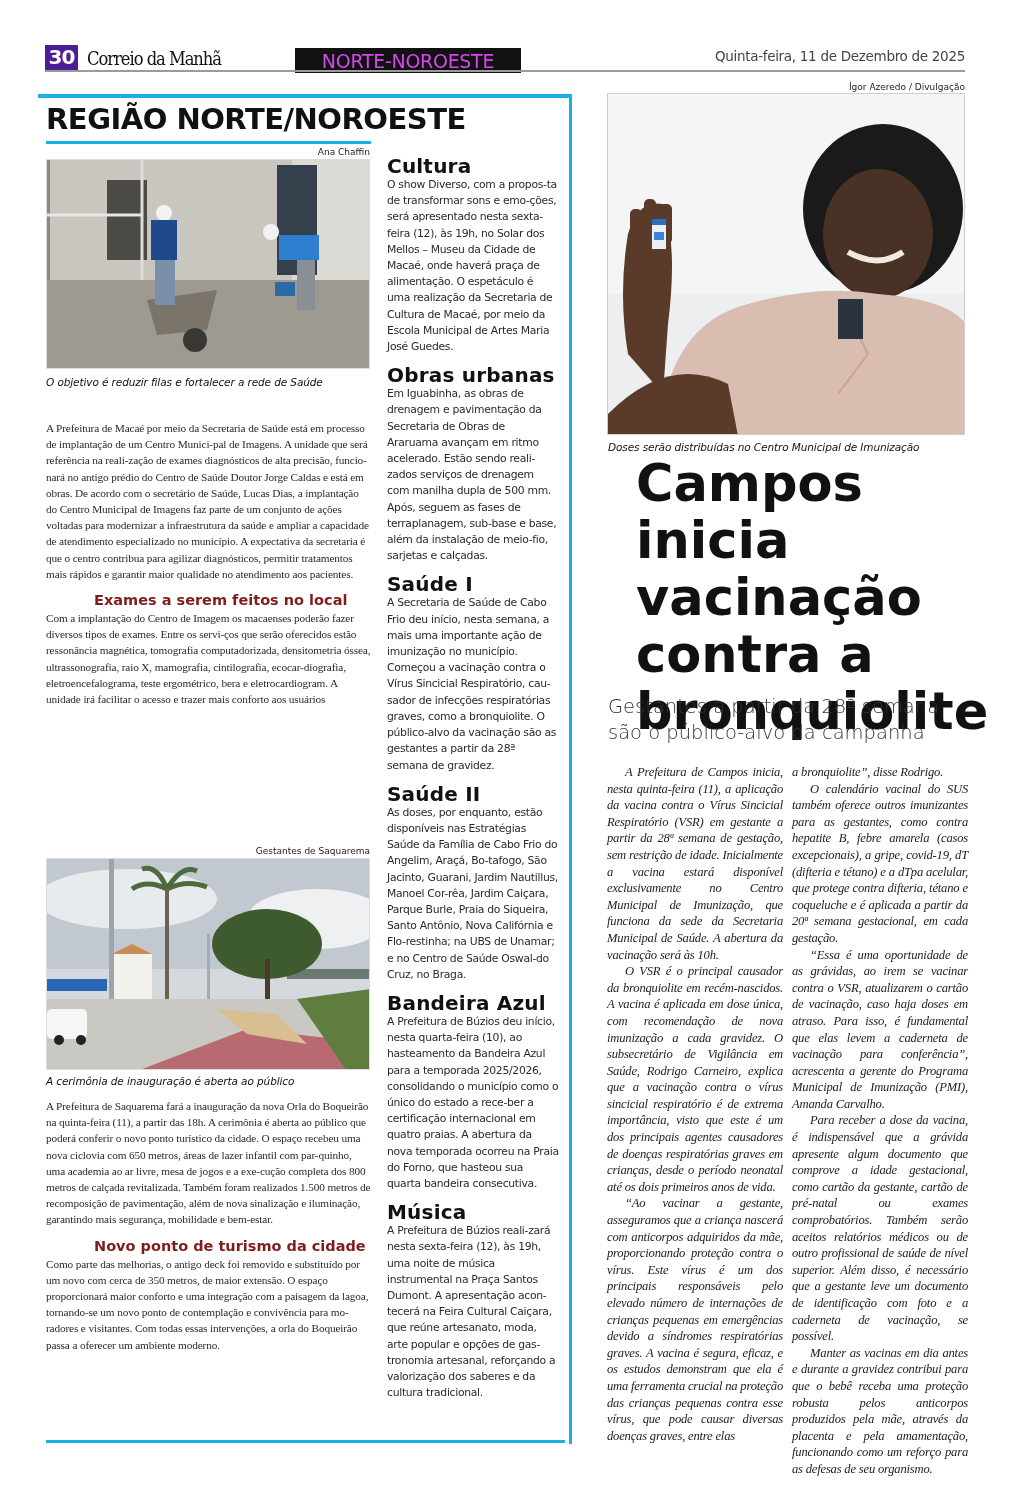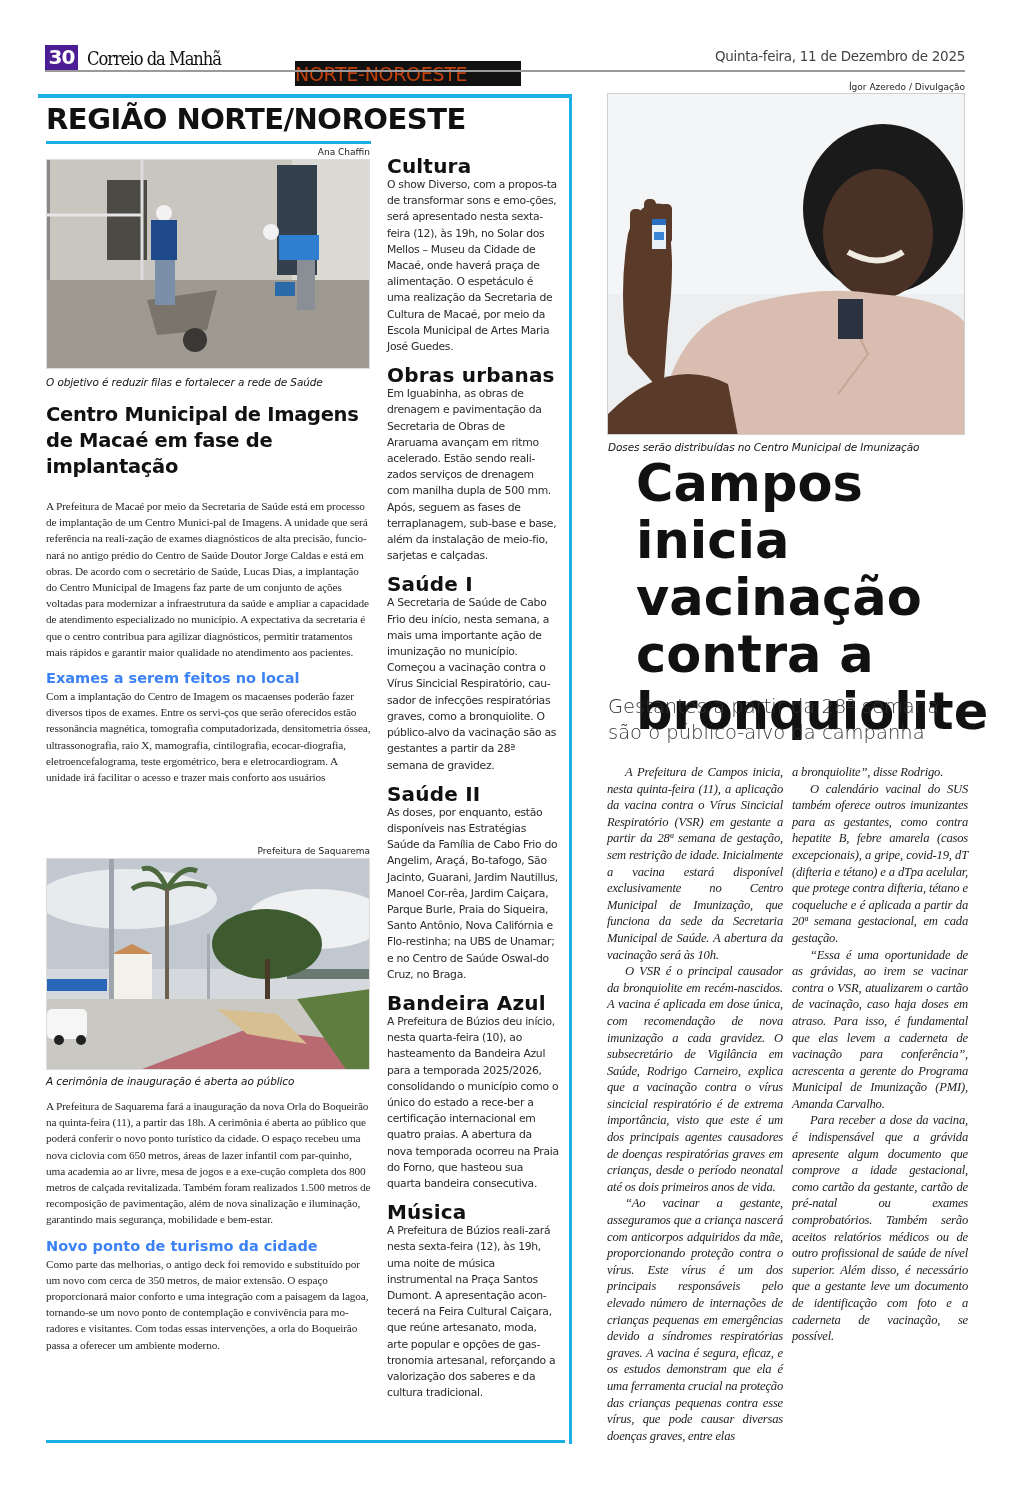--- a/index.html
+++ b/index.html
@@ -6,38 +6,38 @@
   html, body { width: 1010px; height: 1488px; background: #ffffff; overflow: hidden; }
   body { position: relative; font-family: "DejaVu Sans", sans-serif; color: #1a1a1a; }
 
   
   .masthead { position: absolute; left: 45px; top: 45px; width: 920px; height: 26px; }
   .masthead .rule { position: absolute; left: 0; top: 25px; width: 920px; height: 2px; background: #9a9a9a; }
   .page-num { position: absolute; left: 0; top: 0; width: 33px; height: 25px; background: #4c1d95; color: #fff;
     font-family: "DejaVu Sans", sans-serif; font-weight: bold; font-size: 20px; line-height: 25px; text-align: center; letter-spacing: -1px; }
   .paper-name { position: absolute; left: 42px; top: 0; font-family: "DejaVu Serif", serif; font-size: 19px; line-height: 26px;
     letter-spacing: -1.2px; transform: scaleX(0.86); transform-origin: left center; color: #111; }
-  .section-tag { position: absolute; left: 250px; top: 16px; width: 226px; height: 25px; background: #111; color: #c2410c;
-    font-size: 19px; line-height: 26px; text-align: left; letter-spacing: -0.3px; }
+  .section-tag { position: absolute; left: 250px; top: 3px; width: 226px; height: 25px; background: #111; color: #d946ef;
+    font-size: 19px; line-height: 26px; text-align: center; letter-spacing: -0.3px; }
   .date { position: absolute; right: 0; top: 3px; font-size: 13.5px; color: #444; letter-spacing: -0.3px; }
 
   
   .frame-top { position: absolute; left: 38px; top: 94px; width: 534px; height: 4px; background: #1aafe6; }
   .frame-right { position: absolute; left: 569px; top: 94px; width: 3px; height: 1350px; background: #1aafe6; }
   .frame-bottom { position: absolute; left: 46px; top: 1440px; width: 519px; height: 3px; background: #1aafe6; }
   .region-title { position: absolute; left: 46px; top: 102px; font-size: 29px; font-weight: bold; letter-spacing: -0.5px; color: #111; }
   .title-rule { position: absolute; left: 46px; top: 141px; width: 325px; height: 3px; background: #1aafe6; }
 
   .credit { position: absolute; font-size: 9px; color: #222; text-align: right; }
   .photo { position: absolute; overflow: hidden; border: 1px solid #ddd; }
   .caption { position: absolute; font-size: 10.5px; font-style: italic; color: #111; letter-spacing: -0.1px; white-space: nowrap; }
 
   .col-left { position: absolute; left: 46px; width: 325px; }
   .headline-md { font-size: 19.5px; line-height: 26px; color: #111; letter-spacing: -0.3px; }
-  .sub-hd { font-size: 14.5px; line-height: 20px; color: #3b82f6; font-weight: 600; letter-spacing: 0; }
+  .sub-hd { font-size: 14.5px; line-height: 20px; color: #7f1d1d; font-weight: 600; letter-spacing: 0; margin-left: 48px; }
   .sans-body { font-size: 11.3px; line-height: 16.2px; color: #2a2a2a; text-align: left; letter-spacing: -0.15px; font-family: Liberation Serif, serif; }
 
   .col-mid { position: absolute; left: 387px; width: 172px; }
   .mid-block { margin-bottom: 10px; }
   .mid-hd { font-size: 20px; line-height: 20px; color: #111; font-weight: 600; letter-spacing: 0.2px; margin-bottom: 1px; }
   .mid-body { font-size: 10.8px; line-height: 16.2px; color: #2a2a2a; letter-spacing: -0.3px; }
 
   
   .big-headline { position: absolute; left: 608px; top: 455px; width: 365px; font-size: 51px; line-height: 57px; font-weight: 600; color: #111; letter-spacing: 0; margin-left: 28px; }
   .deck { position: absolute; left: 608px; top: 694px; width: 365px; font-size: 19.5px; line-height: 26px; color: #333; letter-spacing: 0; font-weight: 300; }
@@ -83,27 +83,26 @@
     <rect x="108" y="100" width="20" height="45" fill="#7b8fa8"></rect>
     <circle cx="224" cy="72" r="8" fill="#f2f2f2"></circle>
     <rect x="232" y="75" width="40" height="25" fill="#2f7fd0"></rect>
     <rect x="250" y="100" width="18" height="50" fill="#8a8f96"></rect>
     <rect x="228" y="122" width="20" height="14" fill="#2a6aa8"></rect>
   </svg>
 </div>
 <div class="caption" style="left:46px; top:376px;">O objetivo é reduzir filas e fortalecer a rede de Saúde</div>
 
 <article class="col-left" style="top:402px;">
-  <h2 class="headline-md">Centro Municipal de Imagens de Macaé em fase de implantação</h2>
   <p class="sans-body" style="margin-top:18px;">A Prefeitura de Macaé por meio da Secretaria de Saúde está em processo de implantação de um Centro Munici-pal de Imagens. A unidade que será referência na reali-zação de exames diagnósticos de alta precisão, funcio-nará no antigo prédio do Centro de Saúde Doutor Jorge Caldas e está em obras. De acordo com o secretário de Saúde, Lucas Dias, a implantação do Centro Municipal de Imagens faz parte de um conjunto de ações voltadas para modernizar a infraestrutura da saúde e ampliar a capacidade de atendimento especializado no município. A expectativa da secretaria é que o centro contribua para agilizar diagnósticos, permitir tratamentos mais rápidos e garantir maior qualidade no atendimento aos pacientes.</p>
   <h3 class="sub-hd" style="margin-top:8px;">Exames a serem feitos no local</h3>
   <p class="sans-body">Com a implantação do Centro de Imagem os macaenses poderão fazer diversos tipos de exames. Entre os servi-ços que serão oferecidos estão ressonância magnética, tomografia computadorizada, densitometria óssea, ultrassonografia, raio X, mamografia, cintilografia, ecocar-diografia, eletroencefalograma, teste ergométrico, bera e eletrocardiogram. A unidade irá facilitar o acesso e trazer mais conforto aos usuários</p>
 </article>
 
-<div class="credit" style="left:200px; top:846px; width:170px;">Prefeitura de Saquarema</div>
+<div class="credit" style="left:200px; top:846px; width:170px;">Gestantes de Saquarema</div>
 <div class="photo" style="left:46px; top:858px; width:324px; height:212px;">
   <svg width="324" height="212" viewBox="0 0 324 212">
     <rect width="324" height="212" fill="#d5d9de"></rect>
     <rect x="0" y="0" width="324" height="110" fill="#c2c8cf"></rect>
     <ellipse cx="80" cy="40" rx="90" ry="30" fill="#e8ebee"></ellipse>
     <ellipse cx="270" cy="60" rx="70" ry="30" fill="#eef0f2"></ellipse>
     <rect x="65" y="95" width="40" height="45" fill="#f3f1ec"></rect>
     <polygon points="65,95 85,85 105,95" fill="#c98c55"></polygon>
     <rect x="0" y="120" width="60" height="12" fill="#2a66b8"></rect>
     <rect x="240" y="110" width="84" height="10" fill="#6a7a72"></rect>
@@ -186,13 +185,14 @@
 <div class="serif-col" style="left:607px;">
   <p>A Prefeitura de Campos inicia, nesta quinta-feira (11), a aplicação da vacina contra o Vírus Sincicial Respiratório (VSR) em gestante a partir da 28ª semana de gestação, sem restrição de idade. Inicialmente a vacina estará disponível exclusivamente no Centro Municipal de Imunização, que funciona da sede da Secretaria Municipal de Saúde. A abertura da vacinação será às 10h.</p>
   <p>O VSR é o principal causador da bronquiolite em recém-nascidos. A vacina é aplicada em dose única, com recomendação de nova imunização a cada gravidez. O subsecretário de Vigilância em Saúde, Rodrigo Carneiro, explica que a vacinação contra o vírus sincicial respiratório é de extrema importância, visto que este é um dos principais agentes causadores de doenças respiratórias graves em crianças, desde o período neonatal até os dois primeiros anos de vida.</p>
   <p>“Ao vacinar a gestante, asseguramos que a criança nascerá com anticorpos adquiridos da mãe, proporcionando proteção contra o vírus. Este vírus é um dos principais responsáveis pelo elevado número de internações de crianças pequenas em emergências devido a síndromes respiratórias graves. A vacina é segura, eficaz, e os estudos demonstram que ela é uma ferramenta crucial na proteção das crianças pequenas contra esse vírus, que pode causar diversas doenças graves, entre elas</p>
 </div>
 <div class="serif-col" style="left:792px;">
   <p class="noindent">a bronquiolite”, disse Rodrigo.</p>
   <p>O calendário vacinal do SUS também oferece outros imunizantes para as gestantes, como contra hepatite B, febre amarela (casos excepcionais), a gripe, covid-19, dT (difteria e tétano) e a dTpa acelular, que protege contra difteria, tétano e coqueluche e é aplicada a partir da 20ª semana gestacional, em cada gestação.</p>
   <p>“Essa é uma oportunidade de as grávidas, ao irem se vacinar contra o VSR, atualizarem o cartão de vacinação, caso haja doses em atraso. Para isso, é fundamental que elas levem a caderneta de vacinação para conferência”, acrescenta a gerente do Programa Municipal de Imunização (PMI), Amanda Carvalho.</p>
   <p>Para receber a dose da vacina, é indispensável que a grávida apresente algum documento que comprove a idade gestacional, como cartão da gestante, cartão de pré-natal ou exames comprobatórios. Também serão aceitos relatórios médicos ou de outro profissional de saúde de nível superior. Além disso, é necessário que a gestante leve um documento de identificação com foto e a caderneta de vacinação, se possível.</p>
+  <p>Manter as vacinas em dia antes e durante a gravidez contribui para que o bebê receba uma proteção robusta pelos anticorpos produzidos pela mãe, através da placenta e pela amamentação, funcionando como um reforço para as defesas de seu organismo.</p>
 </div>
 
 </body></html>

